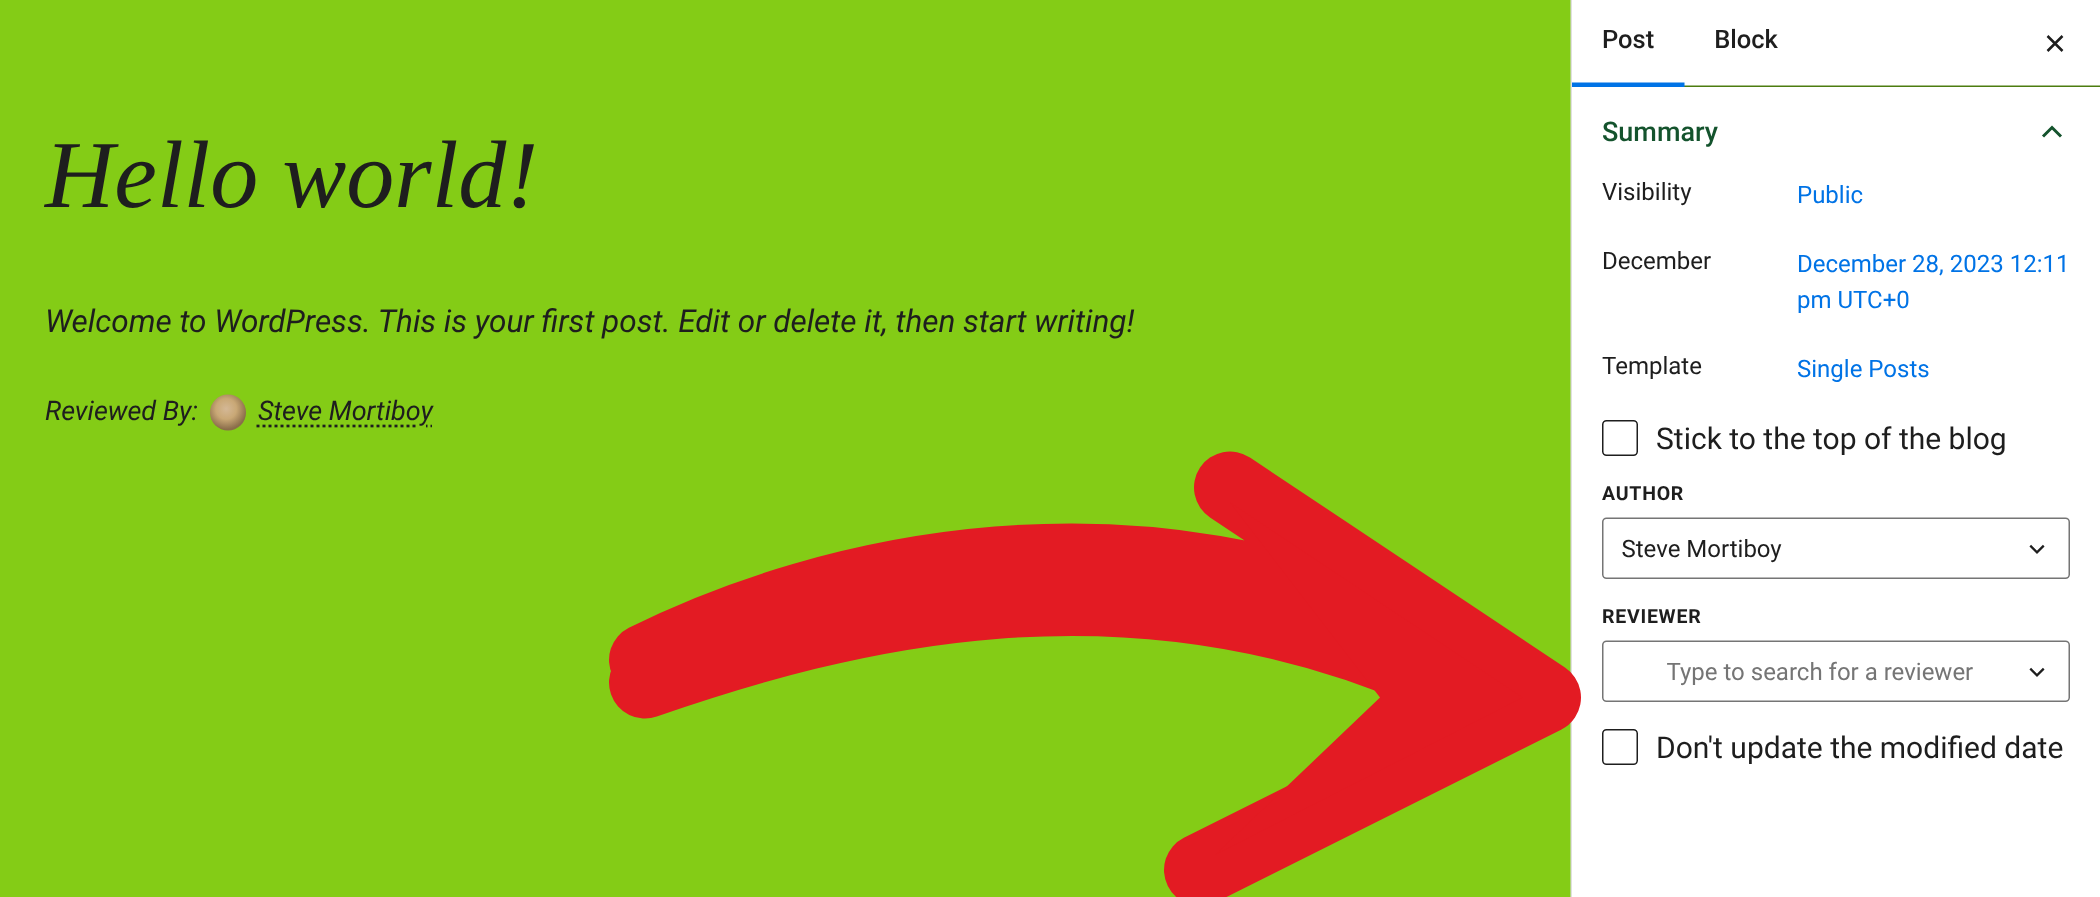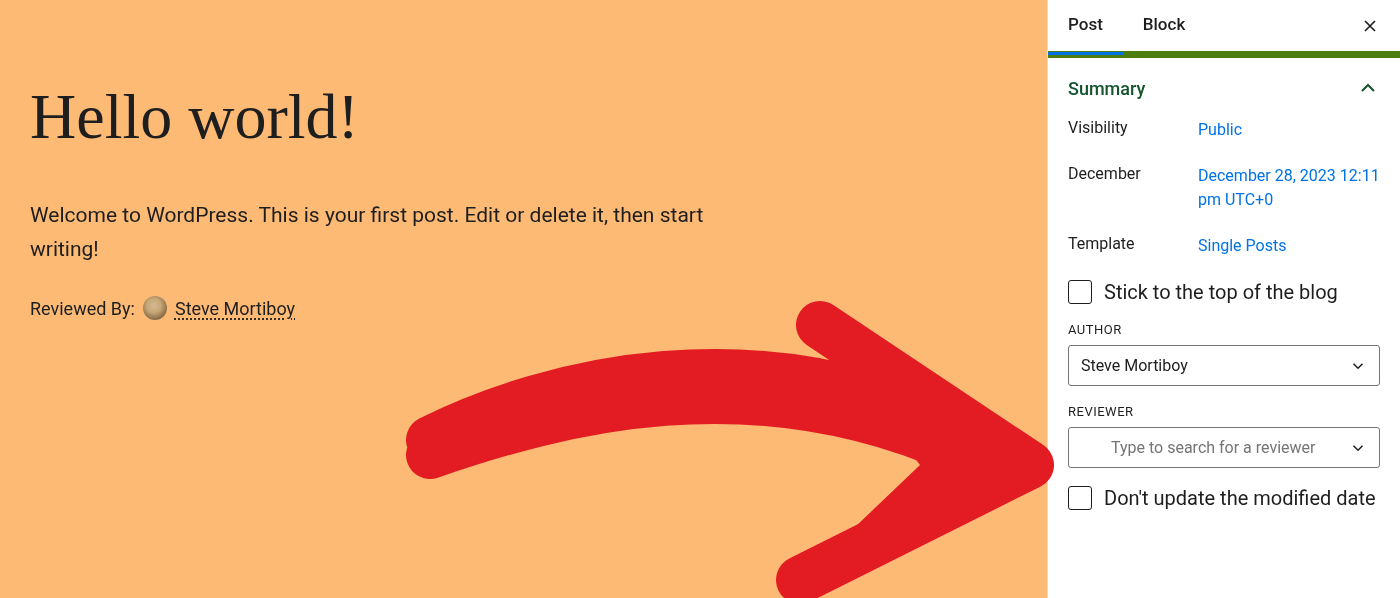--- a/index.html
+++ b/index.html
@@ -8,22 +8,23 @@
       display: flex;
       width: 1400px;
       height: 598px;
       background: #fff;
       overflow: hidden;
       position: relative;
     }
     .editor-area {
       flex: 1;
       padding: 30px 30px 30px 30px;
-      background: #fdba74;
+      background: #84cc16;
       border-right: 1px solid #e0e0e0;
+      font-style: italic;
     }
     .post-title {
       font-family: Georgia, "Times New Roman", serif;
       font-size: 64px;
       font-weight: 400;
       color: #1e1e1e;
       margin-top: 50px;
       margin-bottom: 45px;
     }
     .post-body {
@@ -57,21 +58,21 @@
     }
     .sidebar {
       width: 352px;
       background: #fff;
       display: flex;
       flex-direction: column;
     }
     .tabs-row {
       display: flex;
       align-items: center;
-      border-bottom: 7px solid #4d7c0f;
+      border-bottom: 1px solid #4d7c0f;
       padding: 0 12px 0 0;
       height: 58px;
     }
     .tab {
       padding: 0 20px;
       height: 58px;
       display: flex;
       align-items: center;
       font-size: 17px;
       font-weight: 500;
@@ -136,21 +137,21 @@
     .checkbox {
       width: 24px;
       height: 24px;
       border: 1.5px solid #1e1e1e;
       border-radius: 3px;
       cursor: pointer;
       background: #fff;
     }
     .field-label {
       font-size: 13px;
-      font-weight: 400;
+      font-weight: 700;
       letter-spacing: 0.5px;
       text-transform: uppercase;
       color: #1e1e1e;
       margin-bottom: 8px;
     }
     .select-box {
       width: 100%;
       border: 1px solid #757575;
       border-radius: 3px;
       padding: 10px 12px;

